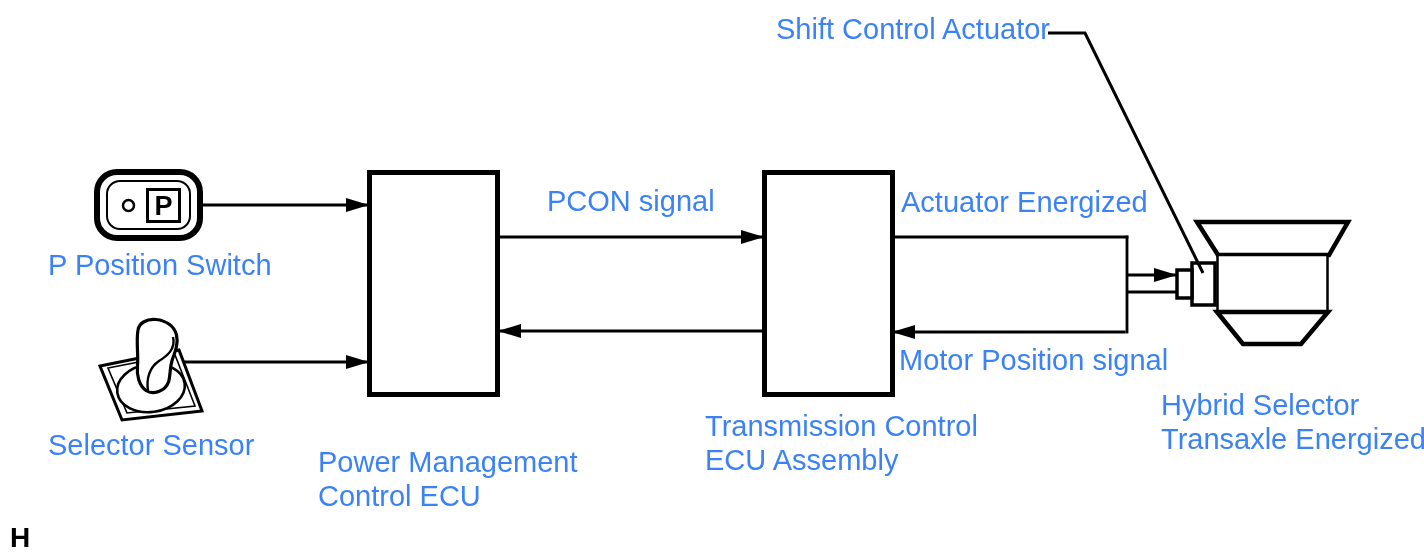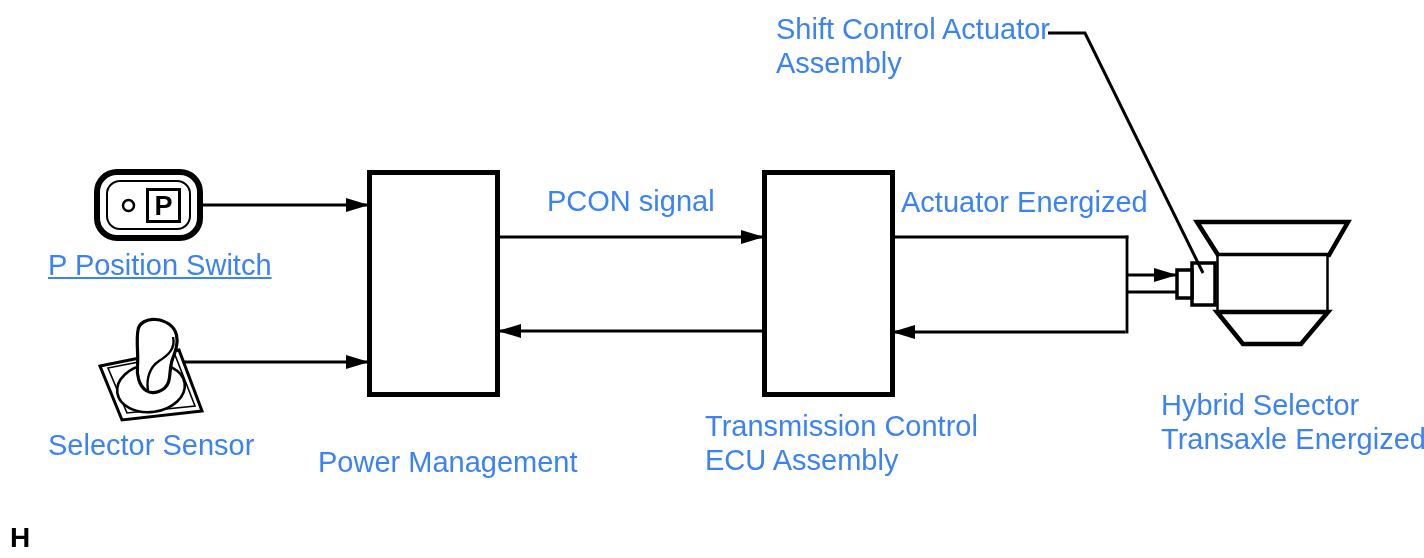--- a/index.html
+++ b/index.html
@@ -32,21 +32,21 @@
   .lbl span { display: block; }
   .page-marker {
     position: absolute;
     left: 10px;
     top: 522px;
     font-size: 28px;
     font-weight: bold;
   }
   
   .lbl-shift    { left: 776px; top: 12px;  }
-  .lbl-pswitch  { left: 48px;  top: 248px; text-decoration: underline; }
+  .lbl-pswitch  { left: 48px;  top: 248px; }
   .lbl-selector { left: 48px;  top: 428px; }
   .lbl-pmc      { left: 318px; top: 409px; margin-top: 36px; }
   .lbl-tcu      { left: 705px; top: 409px; }
   .lbl-pcon     { left: 547px; top: 184px; text-align: center; }
   .lbl-ppos     { left: 551px; top: 337px; }
   .lbl-act      { left: 901px; top: 185px; text-align: right; }
   .lbl-motor    { left: 899px; top: 343px; }
   .lbl-hybrid   { left: 1161px; top: 388px; }
 </style>
 </head>
@@ -105,41 +105,42 @@
       <polygon points="1217,312 1243,344 1301,344 1328,312" stroke-width="4.5"></polygon>
       <rect x="1192" y="263" width="23" height="42" stroke-width="3.5"></rect>
       <rect x="1177" y="270" width="15" height="28" stroke-width="3.5"></rect>
     </g>
 
     <polyline points="1048,33 1085,33 1203,273" fill="none" stroke="#000000" stroke-width="3"></polyline>
   </svg>
 
   <div class="lbl lbl-shift">
     <span>Shift Control Actuator</span>
-    <span>Assembly</span>
   </div>
 
   <div class="lbl lbl-pswitch">P Position Switch</div>
 
   <div class="lbl lbl-selector">Selector Sensor</div>
 
   <div class="lbl lbl-pmc">
     <span>Power Management</span>
+    <span>Control ECU</span>
   </div>
 
   <div class="lbl lbl-tcu">
     <span>Transmission Control</span>
     <span>ECU Assembly</span>
   </div>
 
   <div class="lbl lbl-pcon">PCON signal</div>
 
 
   <div class="lbl lbl-act">Actuator Energized</div>
 
+  <div class="lbl lbl-motor">Motor Position signal</div>
 
   <div class="lbl lbl-hybrid">
     <span>Hybrid Selector</span>
     <span>Transaxle Energized</span>
   </div>
 
   <div class="page-marker">H</div>
 
 </div>
 

